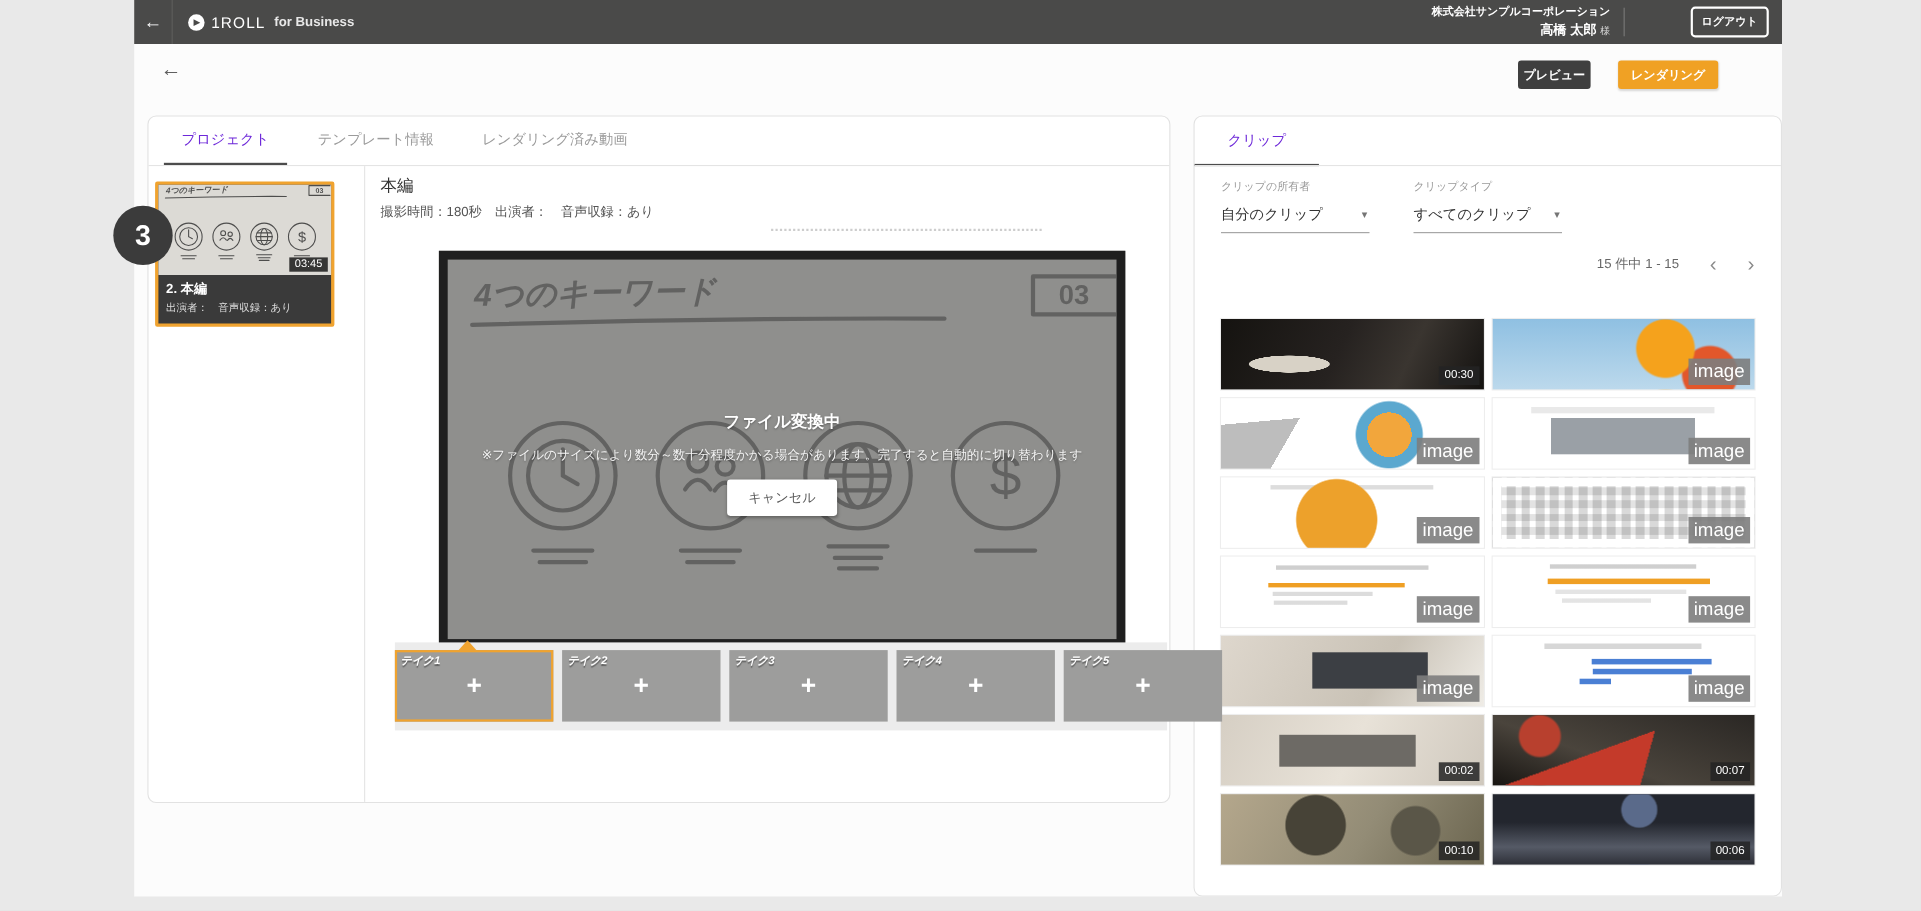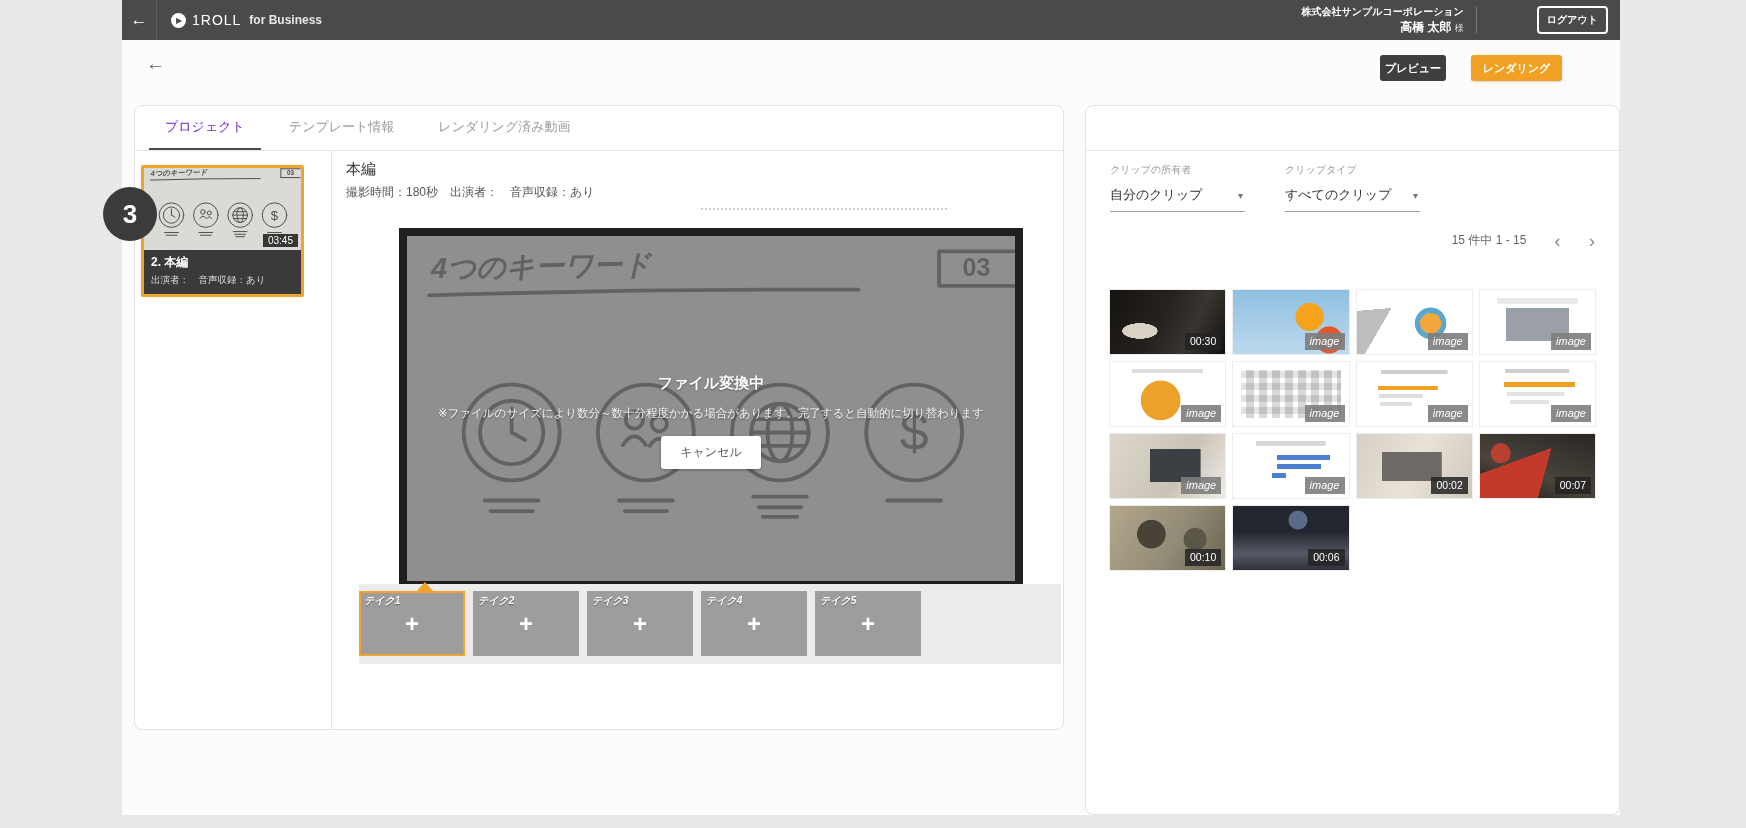--- a/index.html
+++ b/index.html
@@ -61,40 +61,40 @@
 
   .video-frame { position:absolute; left:67px; top:77px; width:624px; height:361px; border:8px solid #1f1f1f; background:#8f8f8d; z-index:2; }
   .video-inner { position:absolute; inset:0; overflow:hidden; }
   .video-inner svg { width:100%; height:100%; opacity:.55; }
   .convert-overlay { position:absolute; inset:0; display:flex; flex-direction:column; align-items:center; padding-top:138px; }
   .ov-title { font-size:15px; font-weight:bold; color:#fff; text-shadow:0 1px 2px rgba(0,0,0,.35); }
   .ov-sub { margin-top:13px; font-size:11.5px; color:#f5f5f5; text-shadow:0 1px 2px rgba(0,0,0,.35); max-width:92%; text-align:center; }
   .ov-cancel { margin-top:15px; background:#fff; color:#5a5a5a; border:none; border-radius:3px; padding:8px 19px; font-size:12px; cursor:pointer; box-shadow:0 1px 3px rgba(0,0,0,.3); font-family:inherit; }
 
   .takes { position:absolute; left:27px; top:433px; width:702px; height:80px; background:#ececec; display:flex; gap:8px; padding-top:7px; z-index:3; }
-  .take { width:106px; height:65px; background:#9d9d9c; position:relative; cursor:pointer; flex:0 0 auto; }
+  .take { width:144px; height:65px; background:#9d9d9c; position:relative; cursor:pointer; flex:0 0 auto; }
   .take-label { position:absolute; top:3px; left:5px; font-size:10px; font-weight:bold; font-style:italic; color:#fff; text-shadow:0 1px 1px rgba(0,0,0,.4); }
   .take-plus { position:absolute; inset:0; display:flex; align-items:center; justify-content:center; color:#fff; font-size:24px; font-weight:bold; }
   .take.active { outline:2px solid #f0a32f; outline-offset:-2px; }
   .take.active::before { content:""; position:absolute; top:-9px; left:58px; border-left:8px solid transparent; border-right:8px solid transparent; border-bottom:9px solid #f0a32f; }
 
   
   .rp-tabs { height:45px; display:flex; padding-left:0; }
   .rp-tabs .tab { padding:0 30px; }
   .rp-filters { position:absolute; left:24px; top:57px; display:flex; gap:40px; }
   .filter { width:135px; cursor:pointer; }
   .filter-label { font-size:10px; color:#9a9a9a; }
   .filter-value { display:flex; justify-content:space-between; align-items:center; font-size:13px; color:#333; border-bottom:1px solid #9e9e9e; padding:6px 2px 7px 0; margin-top:3px; }
   .caret { font-size:10px; color:#757575; }
   .rp-pagination { position:absolute; top:125px; right:24px; display:flex; align-items:center; gap:28px; font-size:12px; color:#666; }
   .pg-arrow { font-size:19px; color:#8a8a8a; line-height:1; cursor:pointer; }
-  .clip-grid { position:absolute; left:24px; right:24px; top:184px; display:grid; grid-template-columns:repeat(4,1fr); gap:8px; }
+  .clip-grid { position:absolute; left:24px; right:24px; top:184px; display:grid; grid-template-columns:repeat(2,1fr); gap:8px; }
   .clip { height:64px; position:relative; cursor:pointer; outline:1px solid rgba(0,0,0,.07); background:#fff; }
   .badge { position:absolute; right:4px; bottom:4px; background:rgba(35,35,35,.85); color:#fff; font-size:10.5px; padding:2px 5px; line-height:1.2; }
-  .badge.img { background:rgba(125,125,125,.9); font-size:11px;font-style:italic; }
+  .badge.img { background:rgba(125,125,125,.9); font-size:17px; }
 
   
   .v-dark-desk { background:radial-gradient(ellipse 38% 30% at 26% 64%,#d8d2c6 0 40%,transparent 41%),linear-gradient(115deg,#151310 0%,#262220 45%,#3a3530 70%,#141210 100%); }
   .v-balloons { background:radial-gradient(circle at 66% 42%,#f5a21c 0 16%,transparent 17%),radial-gradient(circle at 83% 78%,#e2572b 0 12%,transparent 13%),linear-gradient(180deg,#8fc0e2,#bcd9ec); }
   .v-slide-funnel { background:conic-gradient(from 210deg at 30% 28%,#bdbdbd 0 55deg,transparent 55deg),radial-gradient(circle at 64% 52%,#f2a63c 0 13%,#5ba8cf 13% 19%,transparent 20%),#fff; }
   .v-slide-laptop { background:linear-gradient(#9aa0a6,#9aa0a6) 50% 58%/55% 52% no-repeat,linear-gradient(#e9e9e9,#e9e9e9) 50% 14%/70% 9% no-repeat,#fff; }
   .v-slide-globe { background:radial-gradient(circle at 44% 60%,#eda12b 0 26%,transparent 27%),linear-gradient(#ddd,#ddd) 50% 12%/62% 7% no-repeat,#fff; }
   .v-slide-grid { background:repeating-linear-gradient(90deg,#d9d9d9 0 8px,#fff 8px 13px),repeating-linear-gradient(0deg,#e3e3e3 0 7px,#fff 7px 12px),#fff; background-blend-mode:multiply; box-shadow:inset 0 0 0 8px #fff; }
   .v-slide-hbar { background:linear-gradient(#ef9f24,#ef9f24) 38% 40%/52% 7% no-repeat,linear-gradient(#dcdcdc,#dcdcdc) 32% 54%/38% 6% no-repeat,linear-gradient(#dcdcdc,#dcdcdc) 28% 67%/28% 6% no-repeat,linear-gradient(#cfcfcf,#cfcfcf) 50% 13%/58% 7% no-repeat,#fff; }
   .v-slide-hbar2 { background:linear-gradient(#ef9f24,#ef9f24) 55% 34%/62% 8% no-repeat,linear-gradient(#e4e4e4,#e4e4e4) 48% 50%/50% 7% no-repeat,linear-gradient(#e4e4e4,#e4e4e4) 40% 64%/34% 7% no-repeat,linear-gradient(#cfcfcf,#cfcfcf) 50% 12%/56% 7% no-repeat,#fff; }
@@ -239,20 +239,23 @@
             <span class="take-label">テイク5</span>
             <span class="take-plus">+</span>
           </div>
         </div>
     </main>
 
     <div class="callout">3</div>
   </section>
 
   <section class="panel right-panel">
+    <div class="rp-tabs">
+      <div class="tab active">クリップ</div>
+    </div>
     <div class="hdiv"></div>
 
     <div class="rp-filters">
       <div class="filter">
         <div class="filter-label">クリップの所有者</div>
         <div class="filter-value">
           <span>自分のクリップ</span>
           <span class="caret">▾</span>
         </div>
       </div>

